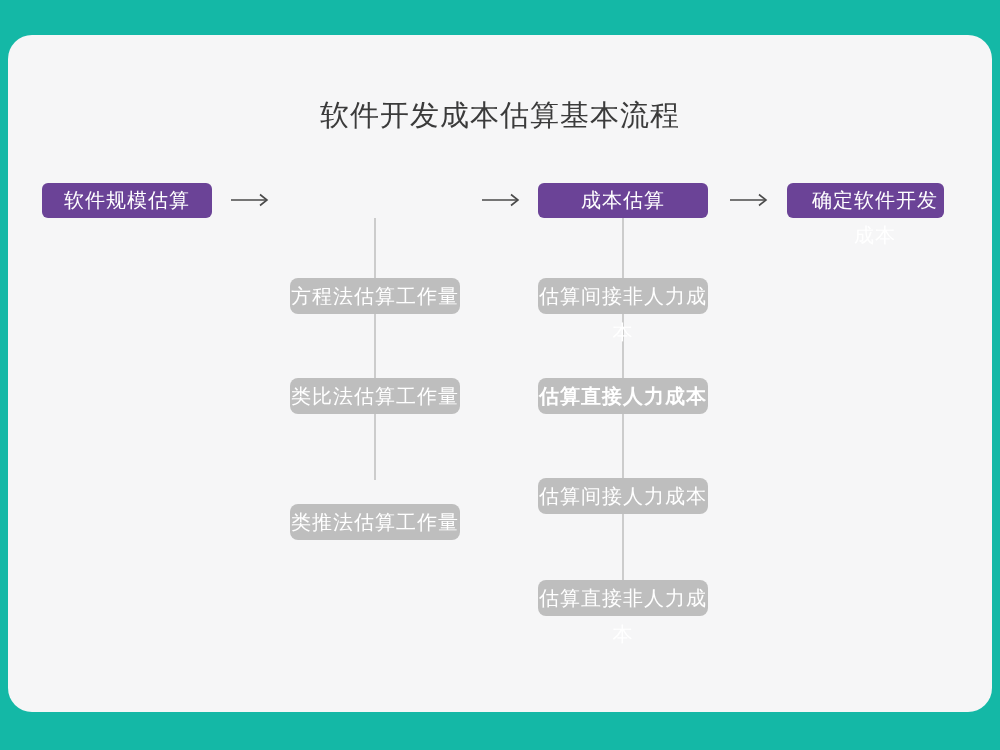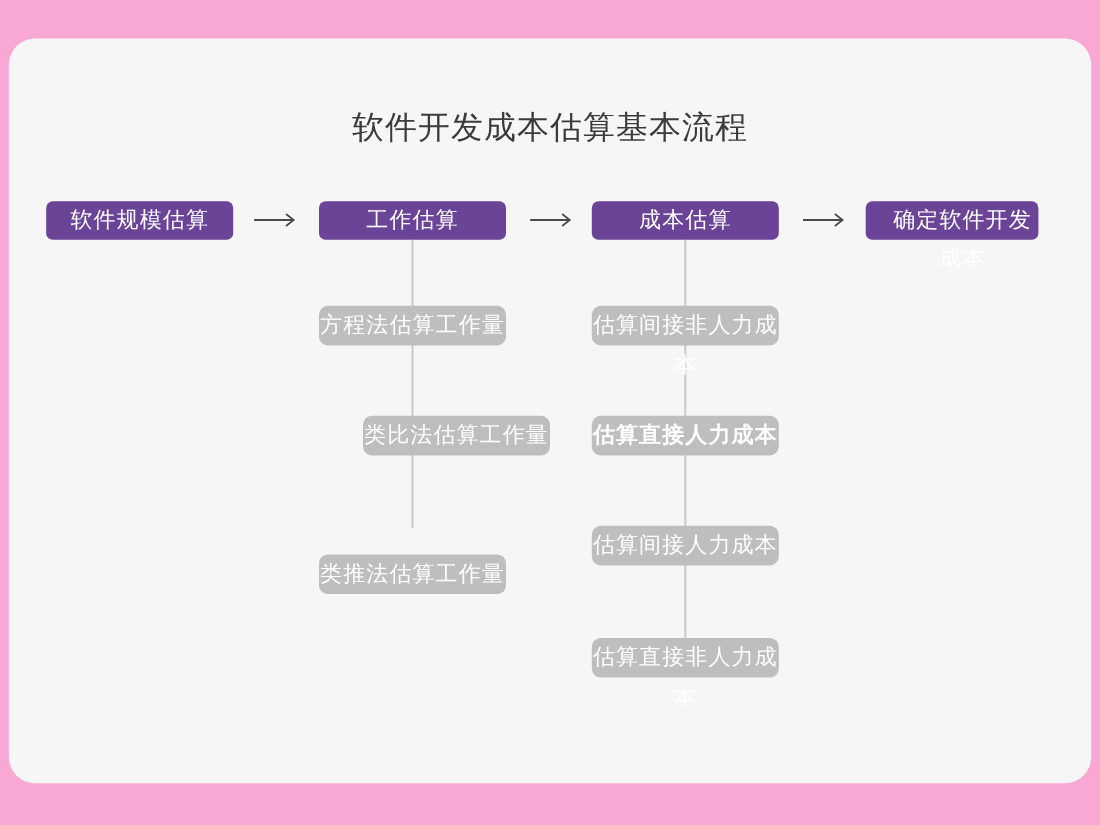--- a/index.html
+++ b/index.html
@@ -5,21 +5,21 @@
   * { margin: 0; padding: 0; box-sizing: border-box; }
   html, body {
     width: 1000px; height: 750px;
     background: #ffffff;
     font-family: "Liberation Sans", "DejaVu Sans", sans-serif;
     overflow: hidden;
   }
   .canvas {
     position: relative;
     width: 1000px; height: 750px;
-    background: #f9a8d4;
+    background: #14b8a6;
   }
   .card {
     position: absolute;
     left: 8px; top: 35px;
     width: 984px; height: 677px;
     background: #f6f6f7;
     border-radius: 24px;
   }
   .title {
     position: absolute;
@@ -72,21 +72,20 @@
 </style>
 </head>
 <body>
 
 <div class="canvas">
   <div class="card"></div>
 
   <div class="title">软件开发成本估算基本流程</div>
 
   <div class="step-box" style="left:42px;  width:170px;">软件规模估算</div>
-  <div class="step-box" style="left:290px; width:170px;">工作估算</div>
   <div class="step-box" style="left:538px; width:170px;">成本估算</div>
   <div class="step-box" style="left:787px; width:157px;padding-left:19px;">确定软件开发成本</div>
 
   <div class="arrow" style="left:230px;">
     <svg width="40" height="14" viewBox="0 0 40 14">
         <line x1="1" y1="7" x2="36" y2="7" stroke="#4a4a4a" stroke-width="1.6"></line>
         <polyline points="30,1.5 37,7 30,12.5" fill="none" stroke="#4a4a4a" stroke-width="1.6"></polyline>
       </svg>
   </div>
   <div class="arrow" style="left:481px;">
@@ -100,20 +99,20 @@
         <line x1="1" y1="7" x2="36" y2="7" stroke="#4a4a4a" stroke-width="1.6"></line>
         <polyline points="30,1.5 37,7 30,12.5" fill="none" stroke="#4a4a4a" stroke-width="1.6"></polyline>
       </svg>
   </div>
 
   <div class="connector" style="left:374px; top:218px; height:262px;"></div>
 
   <div class="connector" style="left:622px; top:218px; height:364px;"></div>
 
   <div class="sub-box" style="left:290px; top:278px;">方程法估算工作量</div>
-  <div class="sub-box" style="left:290px; top:378px;margin-left:40px;">类比法估算工作量</div>
+  <div class="sub-box" style="left:290px; top:378px;">类比法估算工作量</div>
   <div class="sub-box" style="left:290px; top:504px;">类推法估算工作量</div>
 
   <div class="sub-box" style="left:538px; top:278px;">估算间接非人力成本</div>
   <div class="sub-box" style="left:538px; top:378px;font-weight:bold;">估算直接人力成本</div>
   <div class="sub-box" style="left:538px; top:478px;">估算间接人力成本</div>
   <div class="sub-box" style="left:538px; top:580px;">估算直接非人力成本</div>
 </div>
 
 </body></html>

